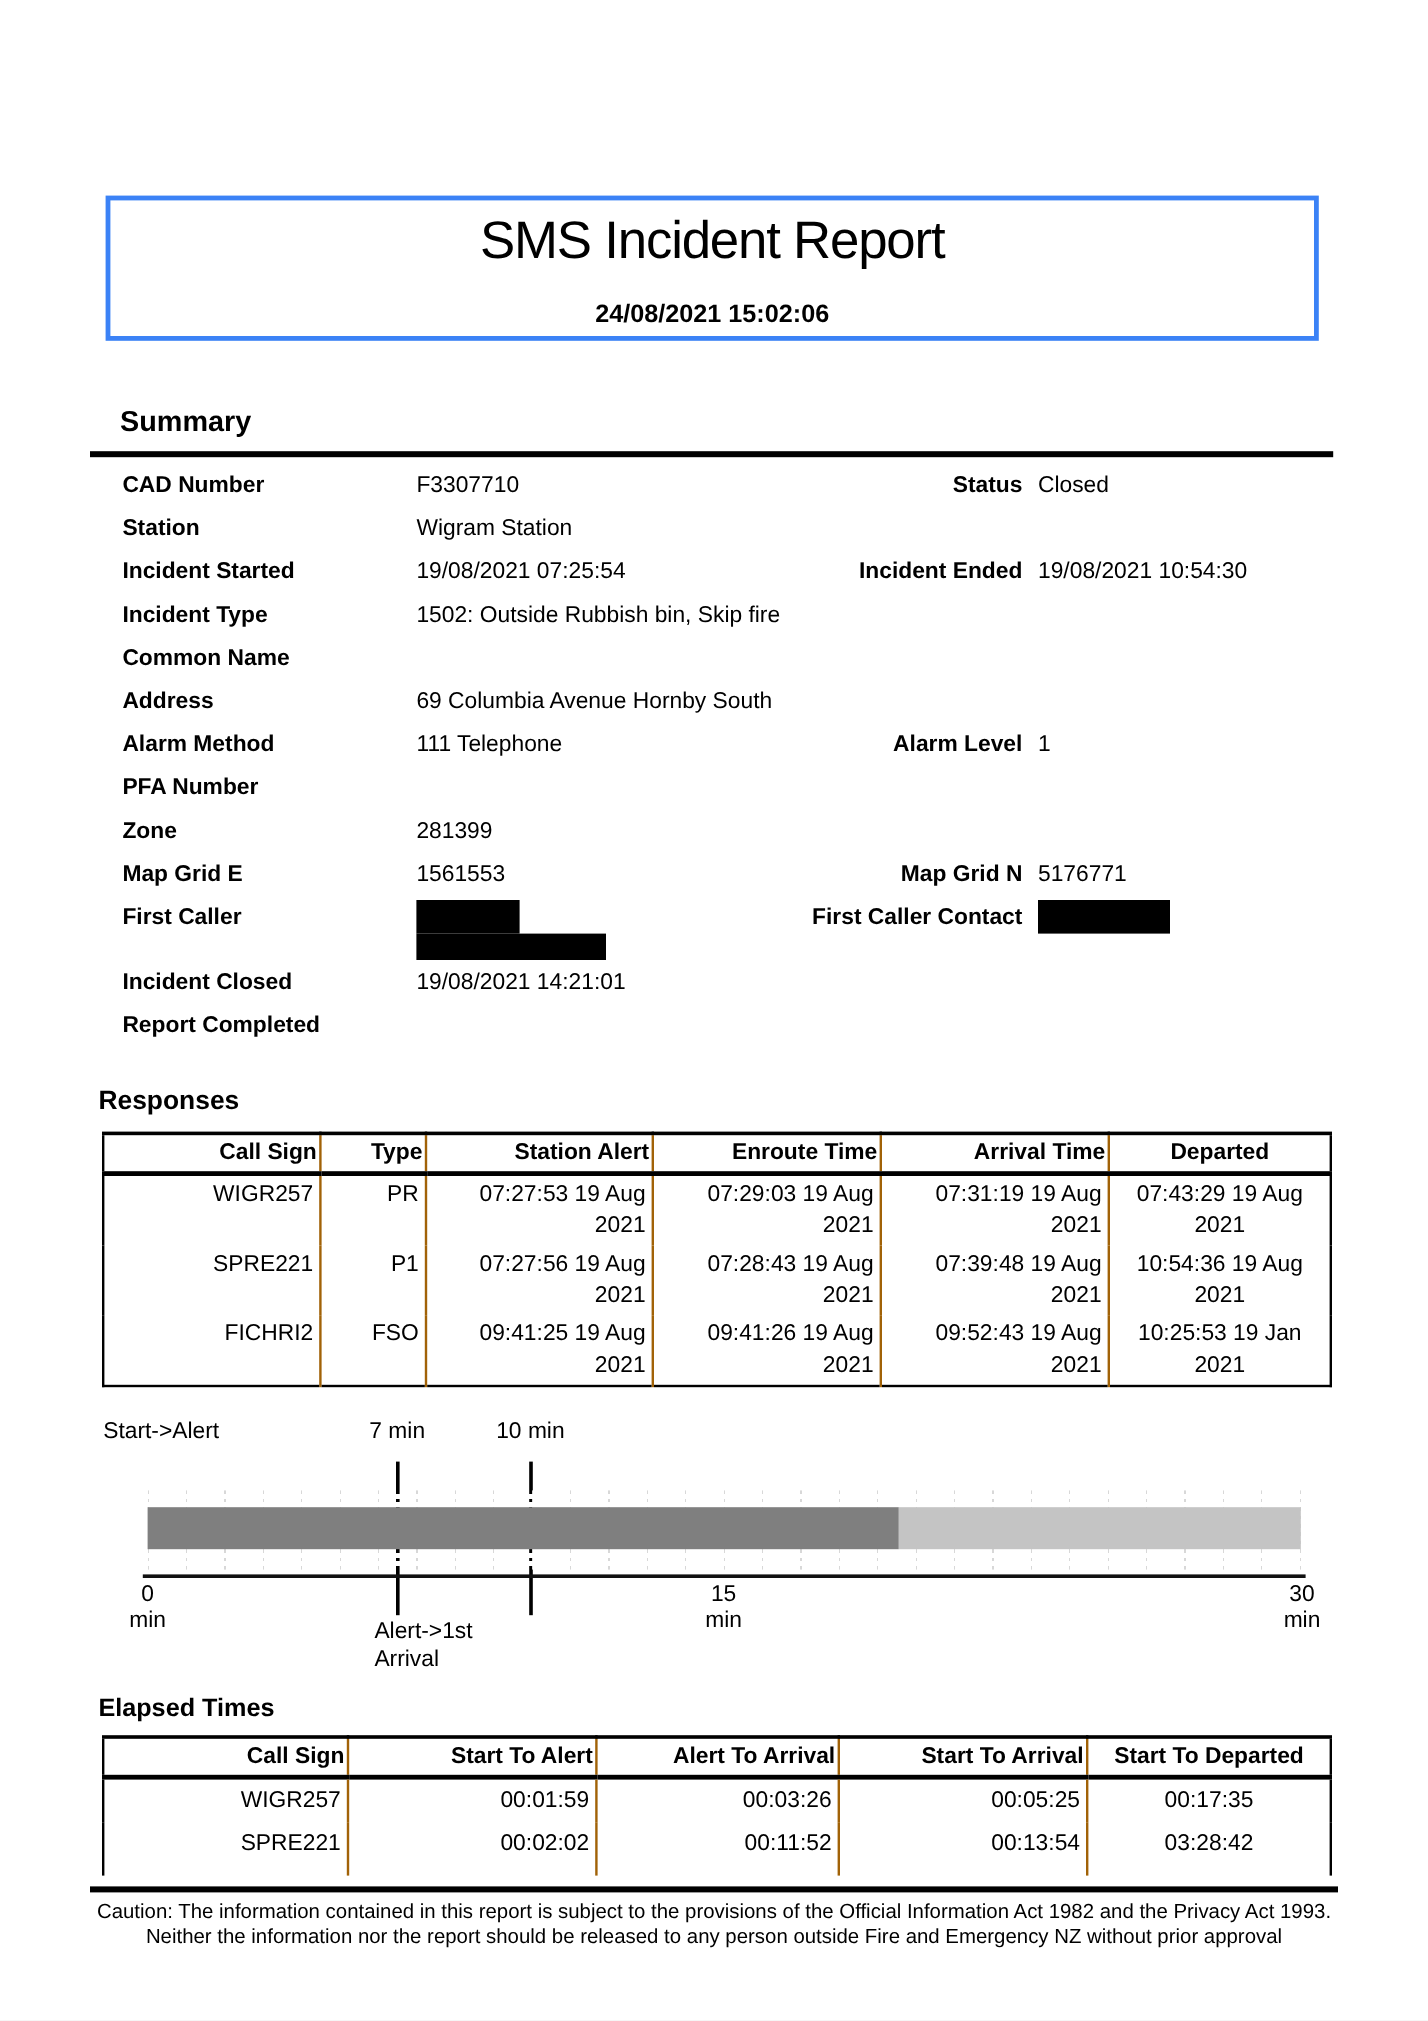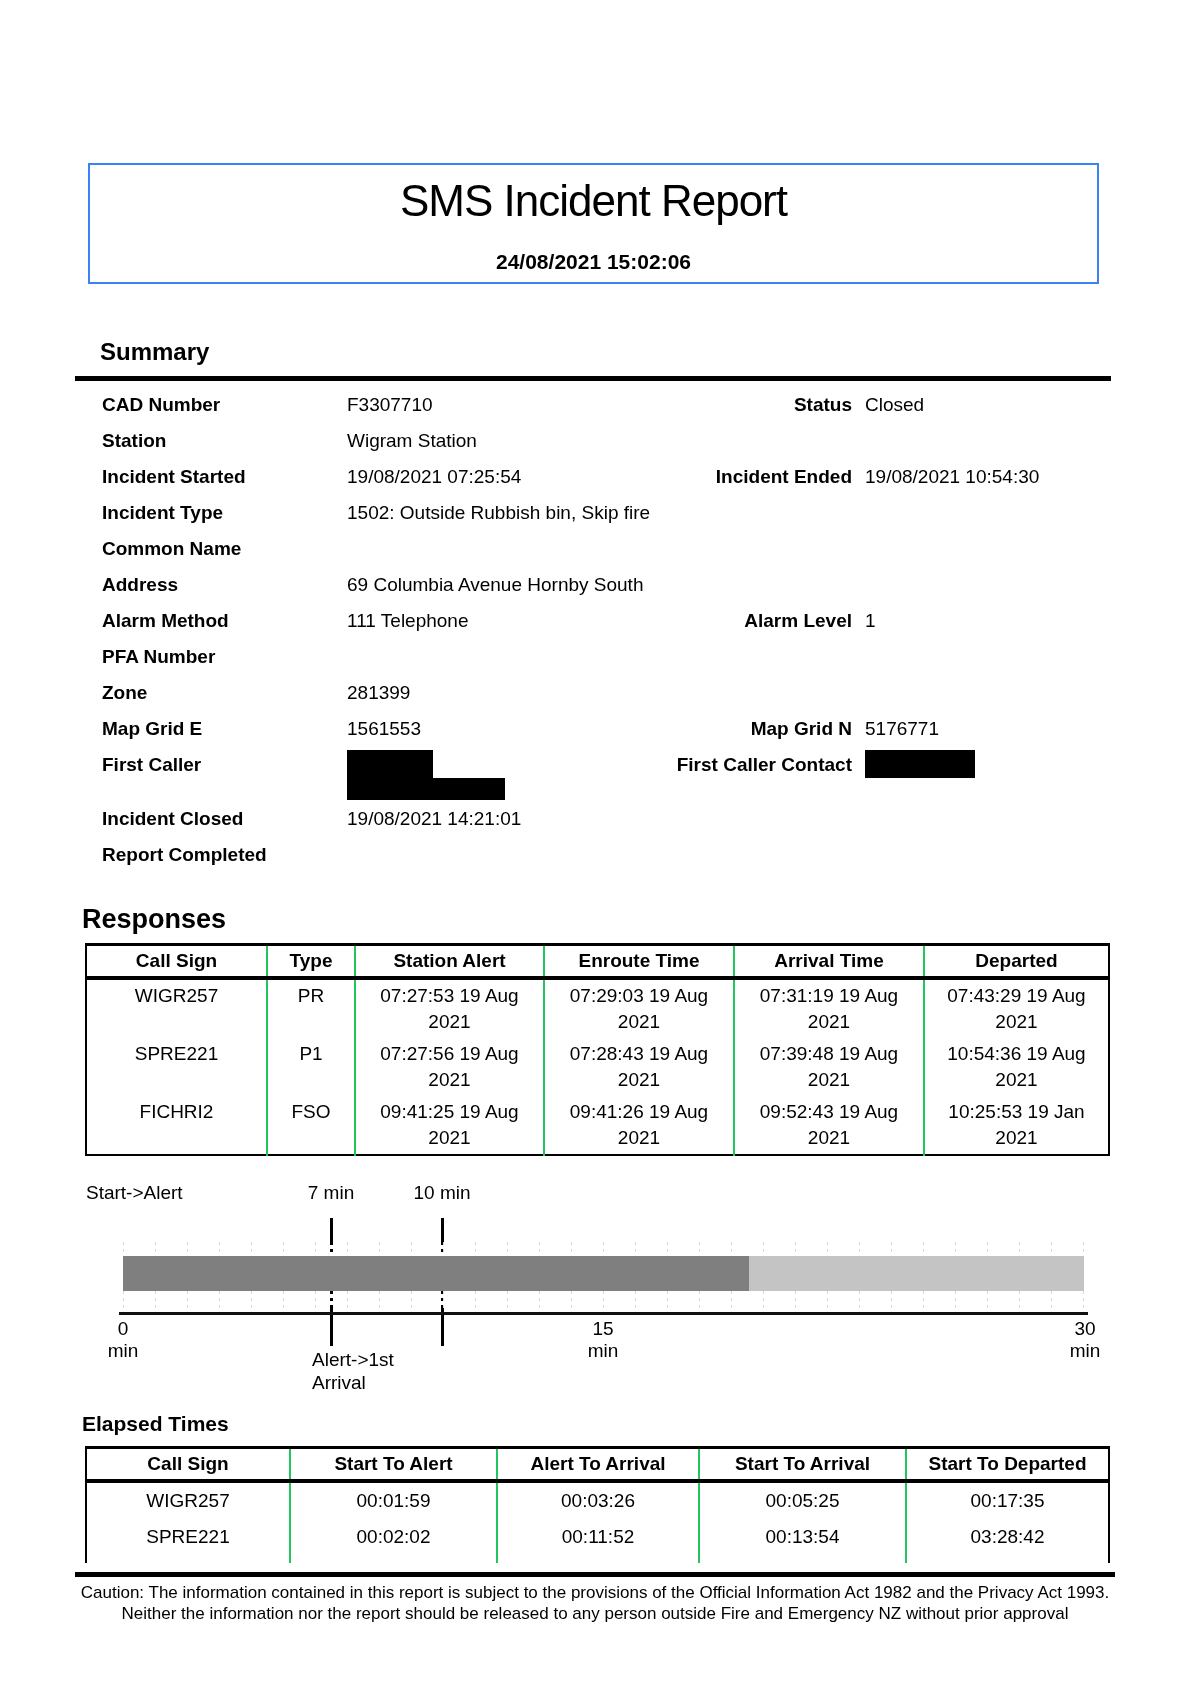--- a/index.html
+++ b/index.html
@@ -4,21 +4,21 @@
 <style>
   html,body{margin:0;padding:0;background:#e8e8e8;}
   .page{
     position:relative;width:1190px;height:1684px;background:#ffffff;
     font-family:"Liberation Sans",sans-serif;color:#000;margin:0 auto;overflow:hidden;
   }
   .abs{position:absolute;}
 
   
   .title-box{
-    left:88px;top:163px;width:1011px;height:121px;border:2px solid #3b82f6;
+    left:88px;top:163px;width:1011px;height:121px;border:4px solid #3b82f6;
     display:flex;flex-direction:column;align-items:center;justify-content:center;gap:25px;
     padding-top:4px;box-sizing:border-box;
   }
   .title-box .doc-title{font-size:44px;line-height:48px;font-weight:400;letter-spacing:-1px;}
   .title-box .doc-date{font-size:21px;font-weight:bold;}
 
   
   .sec-heading{font-size:24px;font-weight:bold;}
   .rule-thick{background:#000;height:5px;}
 
@@ -36,21 +36,21 @@
     border-collapse:collapse;table-layout:fixed;width:1023px;
     border:2px solid #000;border-top:3px solid #000;
   }
   table.rpt th{
     font-size:19px;font-weight:bold;text-align:center;padding:4px 2px;
     border-bottom:4px solid #000;white-space:nowrap;
   }
   table.rpt td{
     font-size:19px;line-height:26px;text-align:center;padding:3px 5px;vertical-align:top;
   }
-  table.rpt th:not(:last-child), table.rpt td:not(:last-child){border-right:2px solid #22c55e;}
+  table.rpt th:not(:last-child), table.rpt td:not(:last-child){border-right:2px solid #a16207;text-align:right;}
   table.responses td{height:52px;}
   table.elapsed{border-bottom:none;}
   table.elapsed td{height:30px;vertical-align:middle;}
   table.elapsed tr.stub td{height:8px;padding:0;}
 
   
   .tl-label{font-size:19px;line-height:22px;white-space:nowrap;}
   .tl-center{text-align:center;}
   .marker-line{width:3px;background:#000;}
   .tl-grid{
@@ -136,21 +136,21 @@
     <span class="redact" style="left:785px;top:-2px;width:110px;height:28px;"></span>
   </div>
   <div class="srow" style="top:806px;">
     <span class="lab">Incident Closed</span>
     <span class="val">19/08/2021 14:21:01</span>
   </div>
   <div class="srow" style="top:842px;">
     <span class="lab">Report Completed</span>
   </div>
 
-  <div class="abs sec-heading" style="left:82px;top:904px;font-size:27px;text-align:right;">Responses</div>
+  <div class="abs sec-heading" style="left:82px;top:904px;font-size:22px;text-align:right;">Responses</div>
   <table class="abs rpt responses" style="left:85px;top:943px;">
     <colgroup>
       <col style="width:181px">
         <col style="width:88px">
         <col style="width:189px">
       <col style="width:190px">
         <col style="width:190px">
         <col style="width:185px">
     </colgroup>
     <thead>

